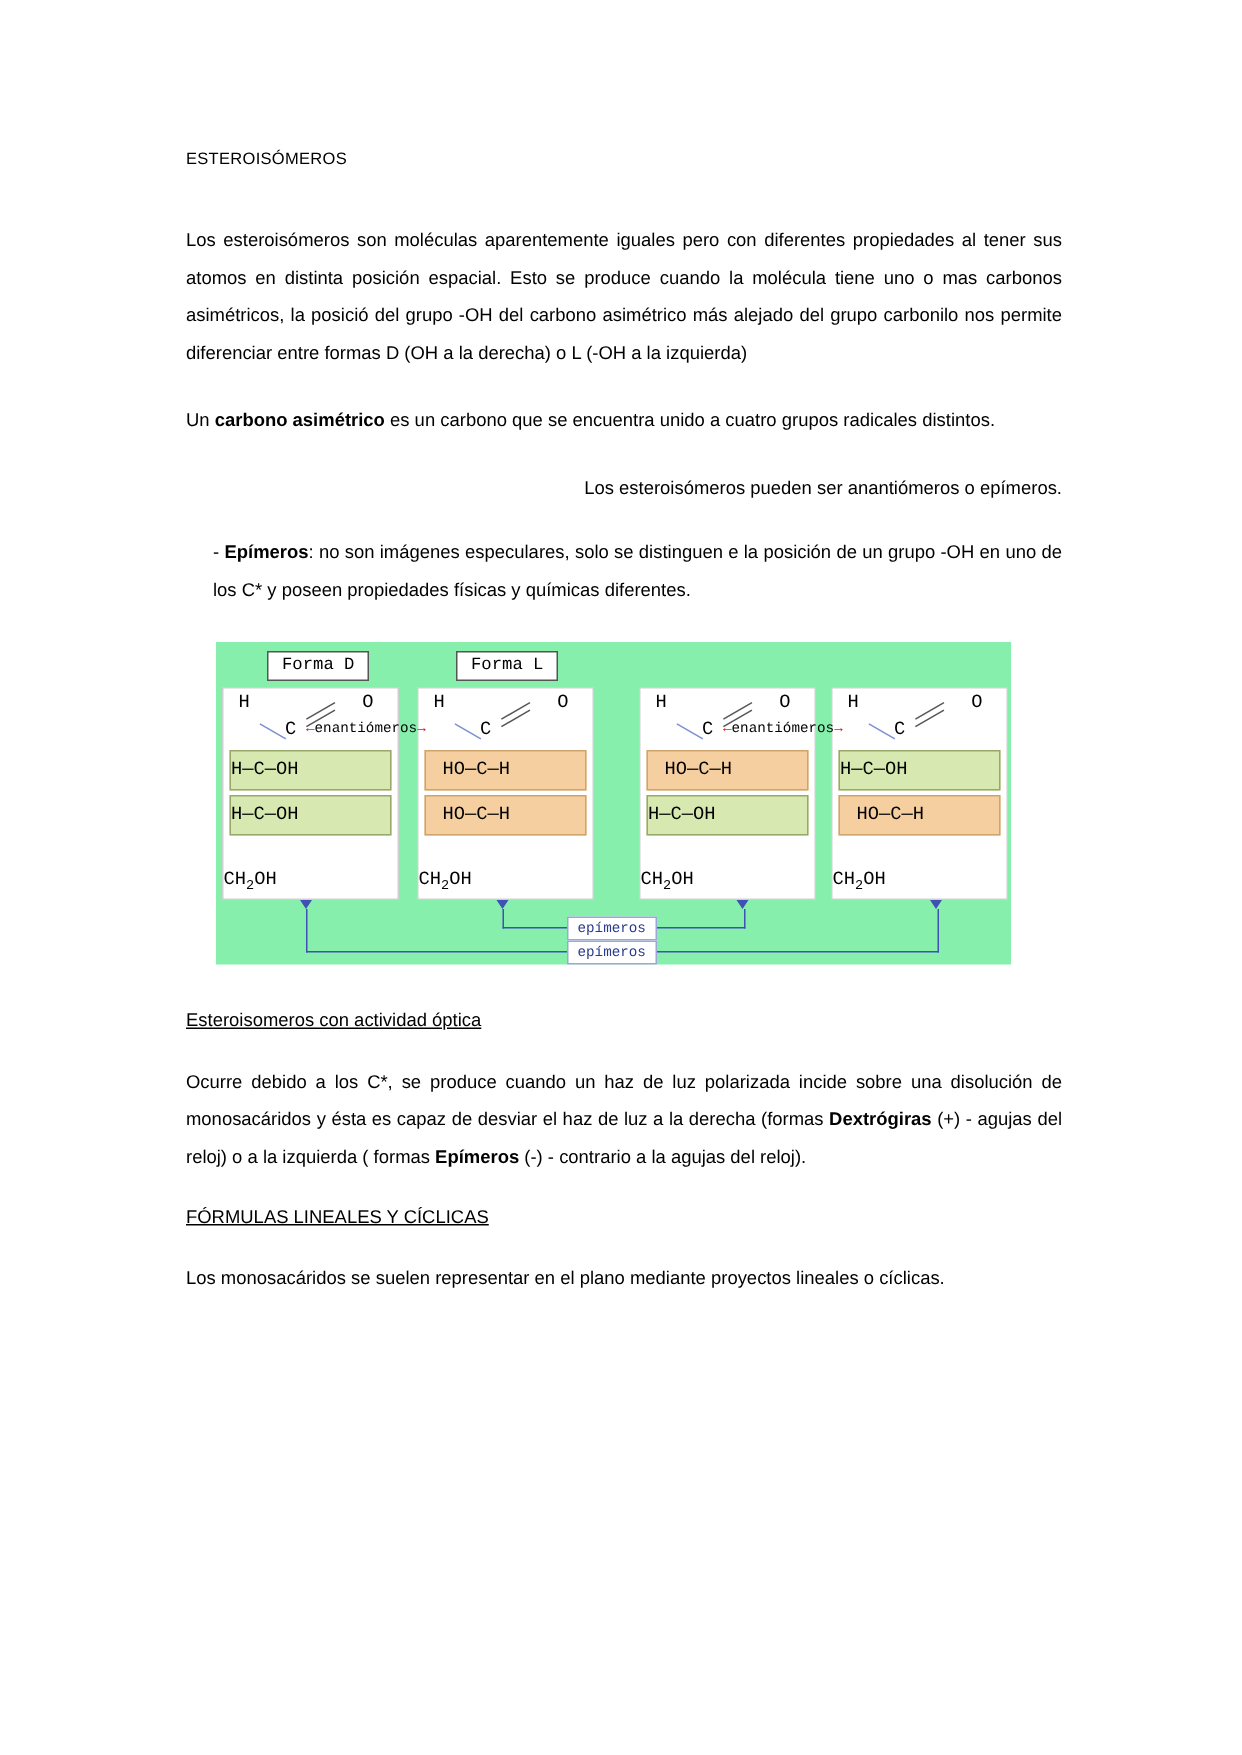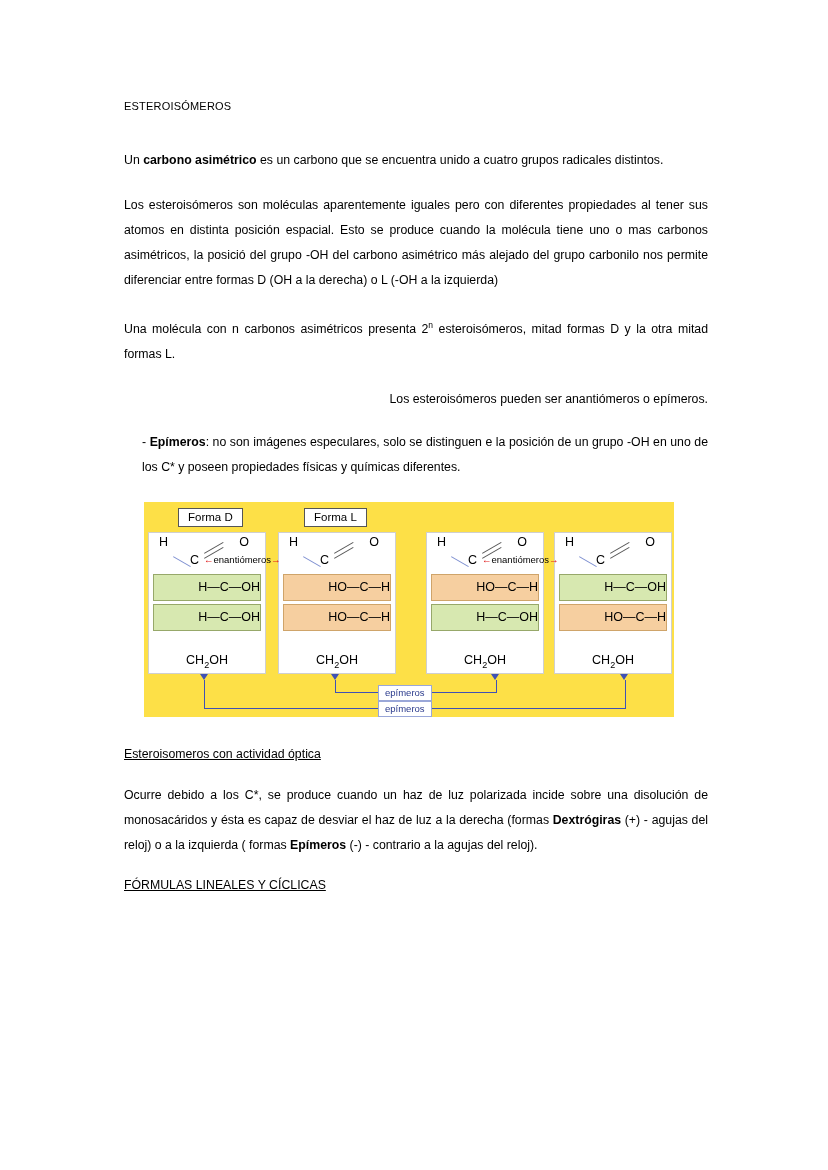--- a/index.html
+++ b/index.html
@@ -54,22 +54,23 @@
     font-size: 12.3px;
     text-decoration: underline;
     margin: 0 0 22px 0;
   }
 
   
   .figure {
     position: relative;
     width: 530px;
     height: 215px;
-    background: #fde047;
+    background: #86efac;
     margin: 8px 0 30px 20px;
+    font-family: Liberation Mono, monospace;
   }
   .fig-label {
     position: absolute;
     background: #ffffff;
     border: 1px solid #555;
     font-size: 11.5px;
     padding: 2px 9px 3px 9px;
     white-space: nowrap;
   }
   .mol {
@@ -116,31 +117,31 @@
     border-top: 1.4px solid #555;
     transform: rotate(-30deg);
     transform-origin: left top;
   }
   .row {
     position: relative;
     height: 25px;
     margin: 3px 4px;
     border: 1px solid #9a9a6a;
     font-size: 12.5px;
-    text-align: right;
+    text-align: left;
     line-height: 25px;
     white-space: nowrap;
   }
   .row.green { background: #d7e8b0; border-color: #97a86a; }
   .row.orange { background: #f6cfa0; border-color: #cfa46a; padding-left: 11px; }
   .foot {
     position: absolute;
     bottom: 4px;
     left: 0; right: 0;
-    text-align: center;
+    text-align: left;
     font-size: 12.5px;
   }
   .foot .sub { font-size: 9px; vertical-align: sub; }
 
   .enant {
     position: absolute;
     top: 52px;
     font-size: 9.5px;
     color: #000;
     white-space: nowrap;
@@ -171,25 +172,24 @@
   }
 </style>
 </head>
 <body>
 
 <div class="page">
   <div class="content">
 
     <div class="heading">ESTEROISÓMEROS</div>
 
+    <p class="para">Los esteroisómeros son moléculas aparentemente iguales pero con diferentes propiedades al tener sus atomos en distinta posición espacial. Esto se produce cuando la molécula tiene uno o mas carbonos asimétricos, la posició del grupo -OH del carbono asimétrico más   alejado del grupo carbonilo nos permite diferenciar entre formas D (OH a la derecha) o L (-OH a la izquierda)</p>
+
     <p class="para"><span>Un </span><b>carbono asimétrico</b><span> es un carbono que se encuentra unido a cuatro grupos radicales distintos.</span></p>
 
-    <p class="para">Los esteroisómeros son moléculas aparentemente iguales pero con diferentes propiedades al tener sus atomos en distinta posición espacial. Esto se produce cuando la molécula tiene uno o mas carbonos asimétricos, la posició del grupo -OH del carbono asimétrico más   alejado del grupo carbonilo nos permite diferenciar entre formas D (OH a la derecha) o L (-OH a la izquierda)</p>
-
-    <p class="para"><span>Una molécula con n carbonos asimétricos presenta 2</span><span class="sup">n</span><span> esteroisómeros, mitad formas D y la otra mitad formas L.</span></p>
 
     <p class="para nojust" style="margin-bottom:6px;">Los esteroisómeros pueden ser anantiómeros o epímeros.</p>
 
 
     <p class="bullet last" style="margin-top:18px;"><span>- </span><b>Epímeros</b><span>: no son imágenes especulares, solo se distinguen e la posición de un grupo -OH en uno de los C* y poseen propiedades físicas y químicas diferentes.</span></p>
 
     <div class="figure">
 
       <div class="fig-label" style="left:34px; top:6px;">Forma D</div>
       <div class="fig-label" style="left:160px; top:6px;">Forma L</div>
@@ -265,15 +265,16 @@
       <div class="epi-label" style="left:234px; top:199px;">epímeros</div>
 
     </div>
 
     <div class="subheading">Esteroisomeros con actividad óptica</div>
 
     <p class="para"><span>Ocurre debido a los C*, se produce cuando un haz de luz polarizada incide sobre una disolución de monosacáridos y ésta es capaz de desviar el haz de luz a la derecha (formas </span><b>Dextrógiras</b><span> (+) - agujas del reloj) o a la izquierda ( formas </span><b>Epímeros</b><span> (-) - contrario a la agujas del reloj).</span></p>
 
     <div class="subheading">FÓRMULAS LINEALES Y CÍCLICAS </div>
 
+    <p class="para">Los monosacáridos se suelen representar en el plano mediante proyectos lineales o cíclicas.</p>
 
   </div>
 </div>
 
 </body></html>

